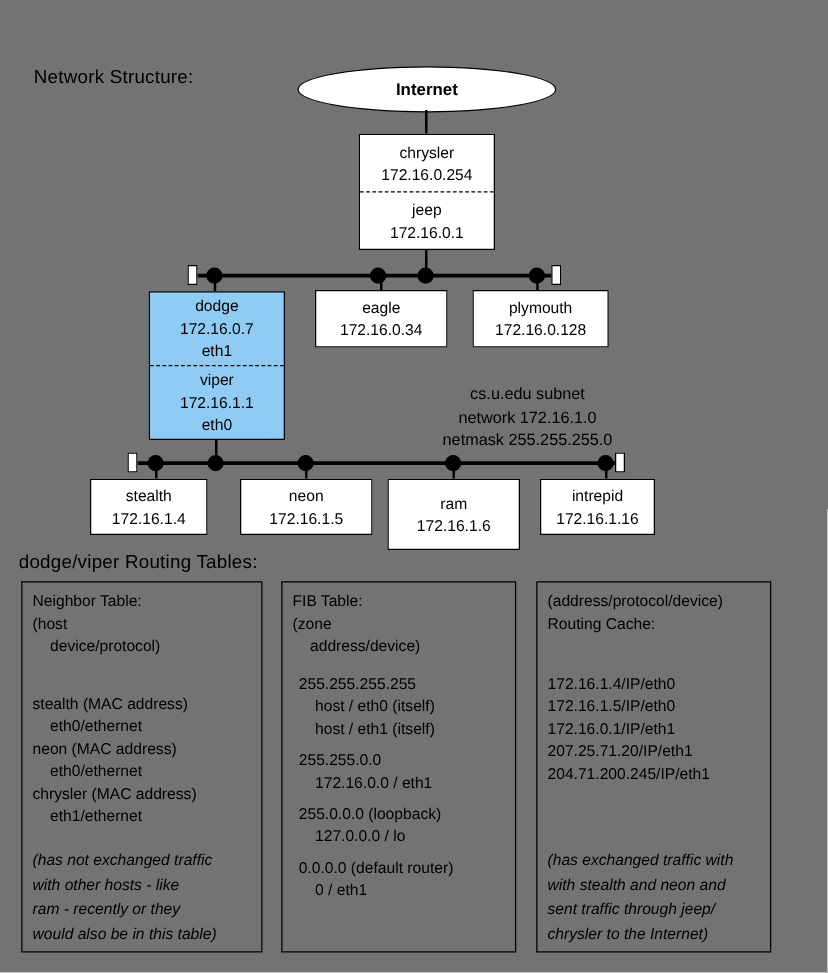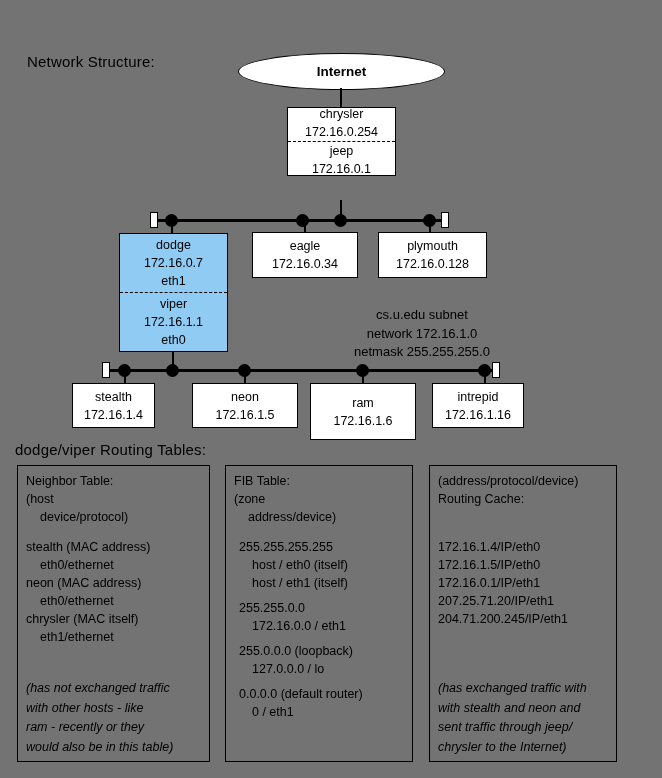--- a/index.html
+++ b/index.html
@@ -26,39 +26,39 @@
   .term { position:absolute; width:8px; height:16px; background:#fff; border:1.5px solid #000; box-sizing:border-box; }
   
   .netlabel { position:absolute; text-align:center; font-size:13px; line-height:18.5px; }
   
   .tbox { position:absolute; top:465px; height:297px; border:1.5px solid #000; box-sizing:border-box;
           padding:6px 8px; font-size:12.5px; line-height:18px; }
   .tline { white-space:nowrap; }
   .ind  { padding-left:14px; }
   .g    { padding-left:5px; }
   .ind2 { padding-left:18px; }
-  .gap  { margin-top:12px; }
+  .gap  { margin-top:28px; }
   .grp  { margin-top:7px; }
   .grp.first { margin-top:12px; }
   .cache-entries { margin-top:30px; }
   .note { position:absolute; left:8px; right:6px; bottom:4px; font-style:italic; line-height:19.5px; white-space:nowrap; }
 </style>
 </head>
 <body>
 
 <div class="canvas">
 
   <div class="h1" style="left:27px;top:53px">Network Structure:</div>
 
   <div class="cloud" style="left:238px;top:53px;width:205px;height:35px">
     <span>Internet</span>
   </div>
   <div class="vstub" style="left:340px;top:88px;height:19px"></div>
 
-  <div class="nbox gw" style="left:287px;top:107px;width:109px;height:69px">
+  <div class="nbox gw" style="left:287px;top:107px;width:109px;height:93px">
     <div class="cell">
       <div class="nline">chrysler</div>
       <div class="nline">172.16.0.254</div>
     </div>
     <div class="cell dash">
       <div class="nline">jeep</div>
       <div class="nline">172.16.0.1</div>
     </div>
   </div>
 
@@ -110,21 +110,21 @@
   <div class="dot" style="left:118px;top:364px"></div>
   <div class="dot" style="left:166px;top:364px"></div>
   <div class="dot" style="left:238px;top:364px"></div>
   <div class="dot" style="left:356px;top:364px"></div>
   <div class="dot" style="left:478px;top:364px"></div>
   <div class="vstub" style="left:124px;top:372px;height:11px"></div>
   <div class="vstub" style="left:244px;top:372px;height:11px"></div>
   <div class="vstub" style="left:362px;top:372px;height:11px"></div>
   <div class="vstub" style="left:484px;top:372px;height:11px"></div>
 
-  <div class="nbox" style="left:72px;top:383px;width:83px;height:45px">
+  <div class="nbox" style="left:72px;top:383px;width:94px;height:45px">
     <div class="nline">stealth</div>
     <div class="nline">172.16.1.4</div>
   </div>
   <div class="nbox" style="left:192px;top:383px;width:106px;height:45px">
     <div class="nline">neon</div>
     <div class="nline">172.16.1.5</div>
   </div>
   <div class="nbox" style="left:310px;top:383px;width:106px;height:57px">
     <div class="nline">ram</div>
     <div class="nline">172.16.1.6</div>
@@ -138,21 +138,21 @@
 
   <div class="tbox" style="left:17px;width:193px">
     <div class="tline">Neighbor Table:</div>
     <div class="tline">(host</div>
     <div class="tline ind">device/protocol)</div>
     <div class="gap">
       <div class="tline">stealth (MAC address)</div>
       <div class="tline ind">eth0/ethernet</div>
       <div class="tline">neon (MAC address)</div>
       <div class="tline ind">eth0/ethernet</div>
-      <div class="tline">chrysler (MAC itself)</div>
+      <div class="tline">chrysler (MAC address)</div>
       <div class="tline ind">eth1/ethernet</div>
     </div>
     <div class="note">
       <div>(has not exchanged traffic</div>
       <div>with other hosts - like</div>
       <div>ram - recently or they</div>
       <div>would also be in this table)</div>
     </div>
   </div>
 

